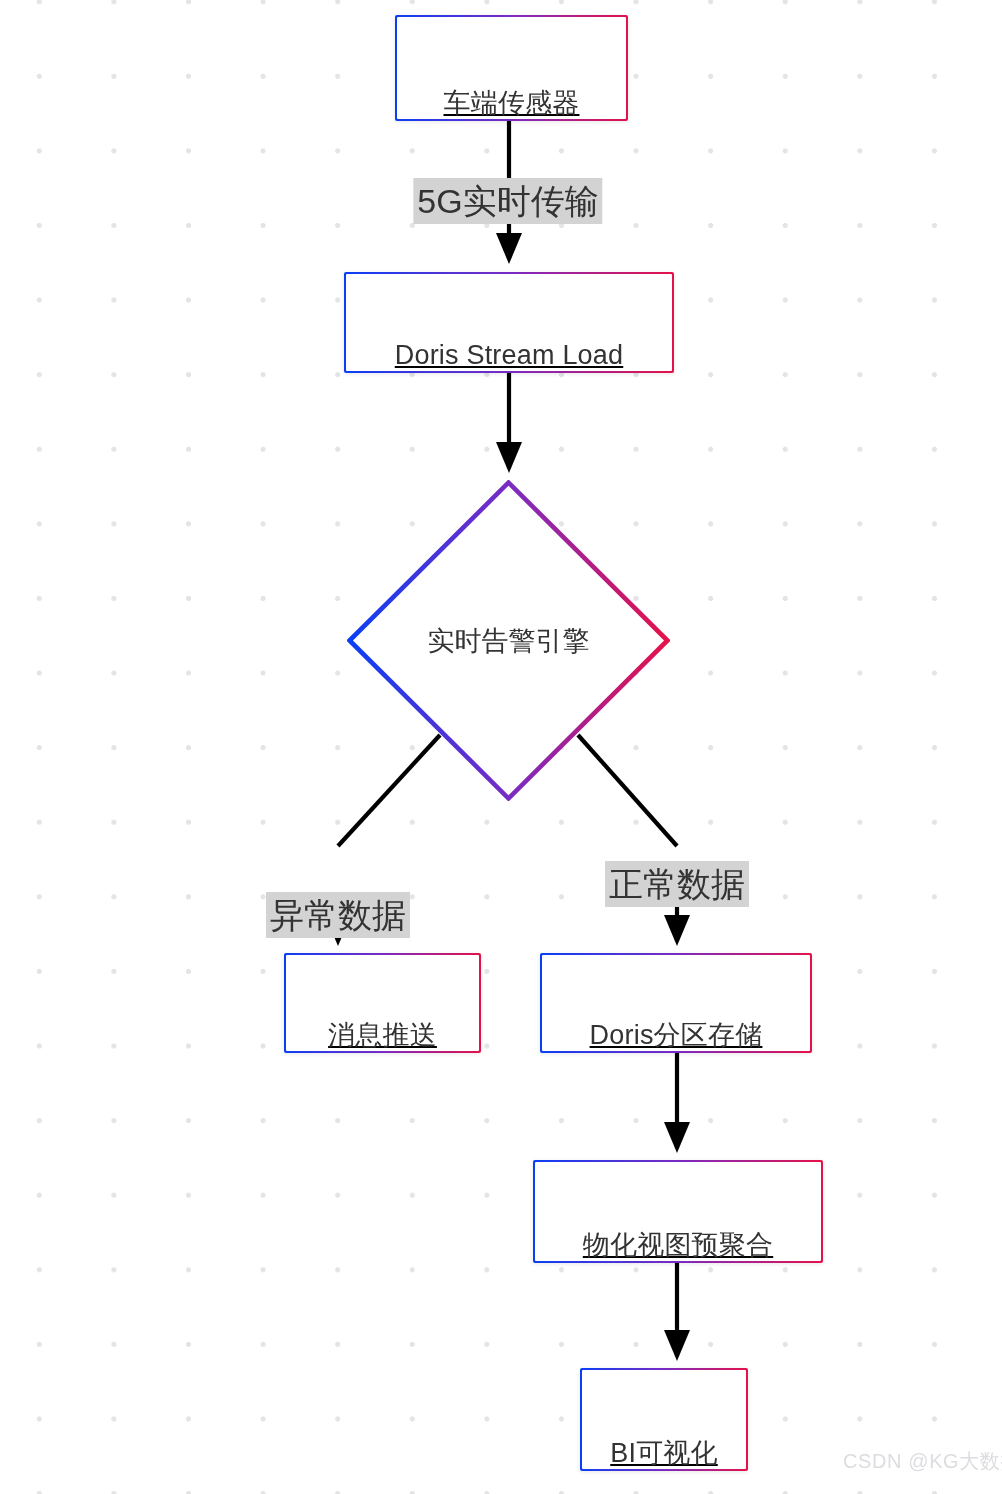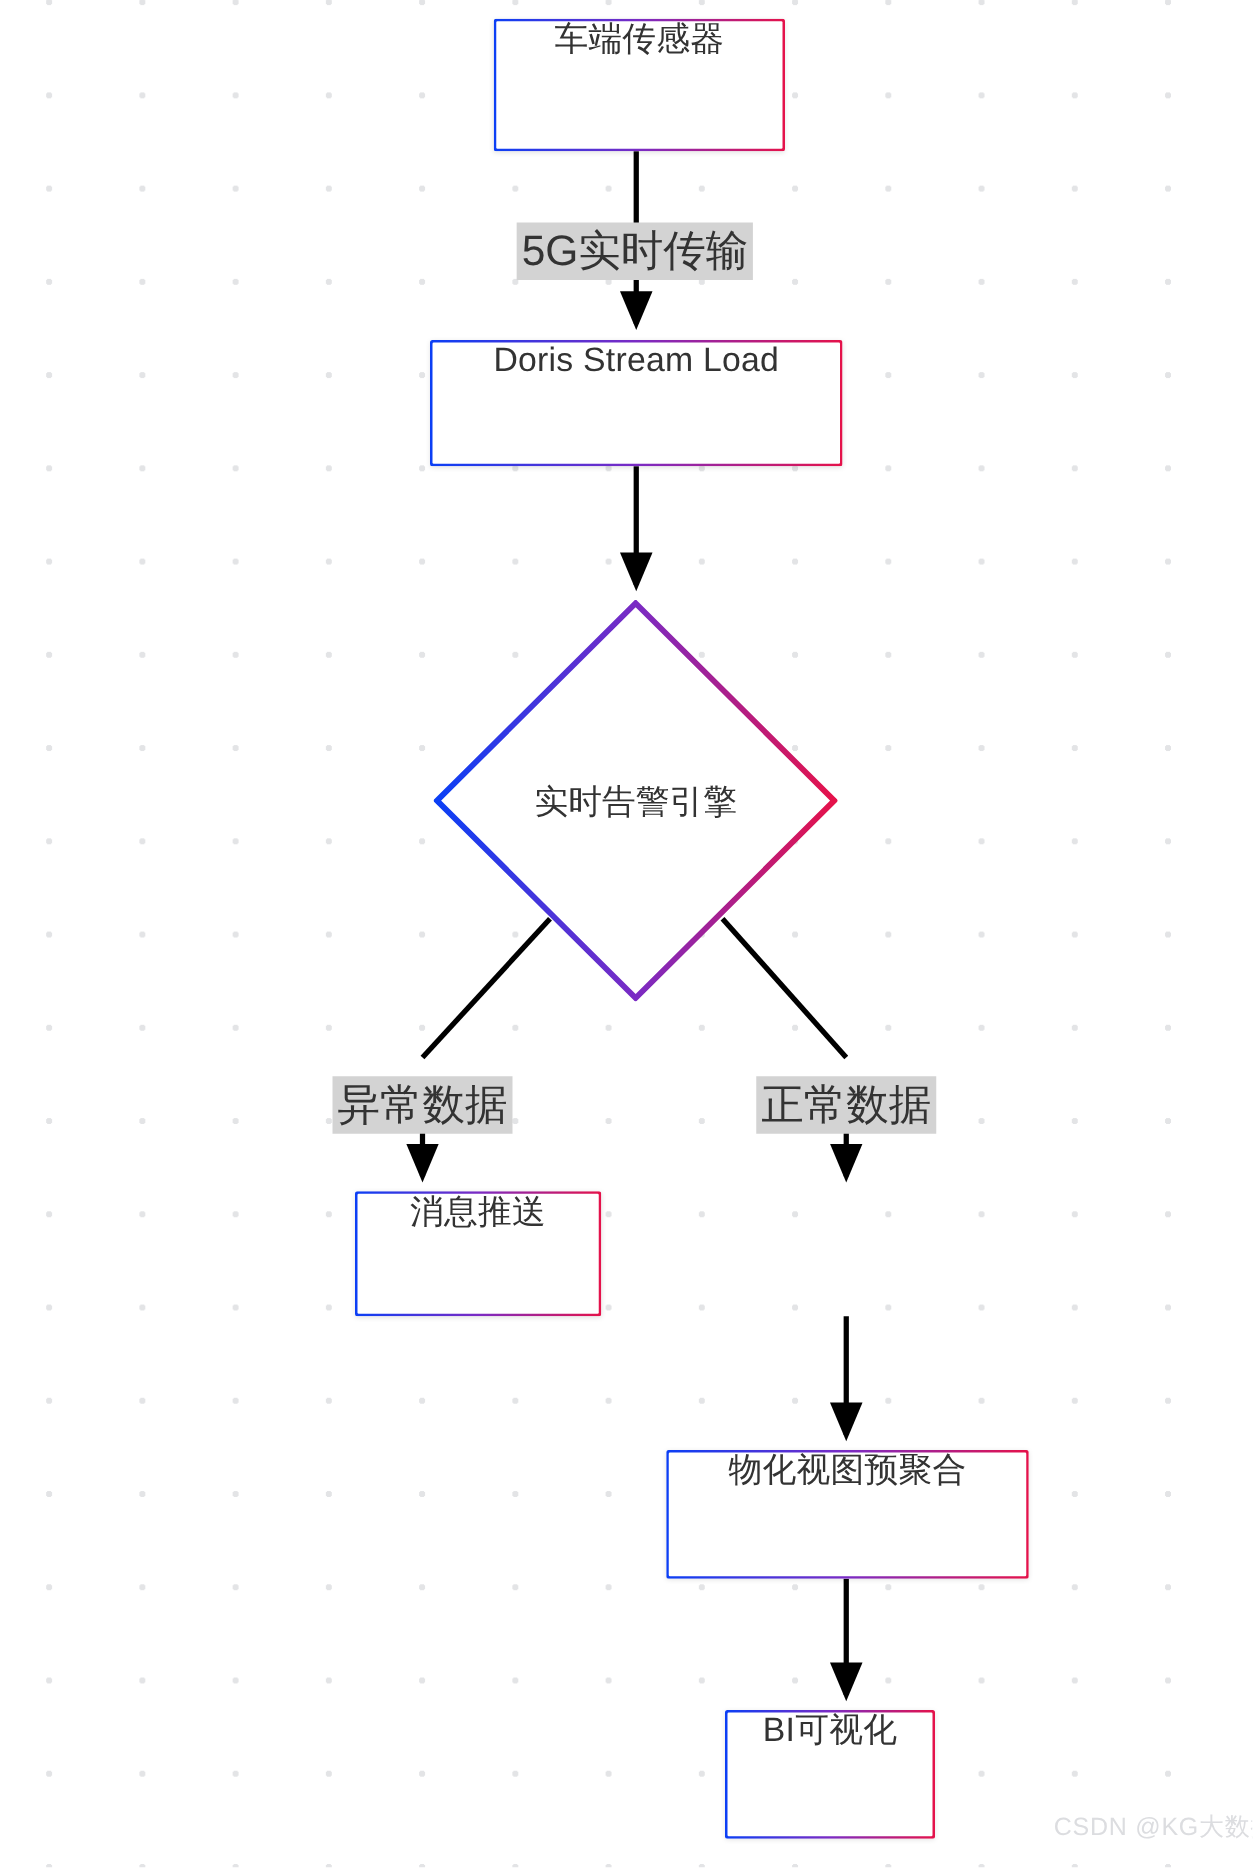--- a/index.html
+++ b/index.html
@@ -41,23 +41,24 @@
     border-radius: 2px;
     padding: 2px;
     background-image: linear-gradient(90deg, #0b3ff5 0%, #7a2bc4 50%, #e5124a 100%);
     box-shadow: 0 1px 4px rgba(0,0,0,0.10);
   }
   .node > .inner {
     width: 100%;
     height: 100%;
     background: #ffffff;
     display: flex;
-    align-items: flex-start;
+    align-items: flex-end;
     justify-content: center;
     border-radius: 1px;
+    text-decoration: underline;
   }
   .node .label {
     color: #333333;
     font-size: 27px;
     line-height: 1.1;
     white-space: nowrap;
     letter-spacing: 0.2px;
   }
 
   
@@ -163,34 +164,39 @@
     </svg>
     <div class="diamond-label">实时告警引擎</div>
   </div>
 
   <div class="node" style="left:240px; top:953px; width:197px; height:100px;margin-left:44px;">
     <div class="inner">
       <span class="label">消息推送</span>
     </div>
   </div>
 
+  <div class="node" style="left:540px; top:953px; width:272px; height:100px;">
+    <div class="inner">
+      <span class="label">Doris分区存储</span>
+    </div>
+  </div>
 
   <div class="node" style="left:533px; top:1160px; width:290px; height:103px;">
     <div class="inner">
       <span class="label">物化视图预聚合</span>
     </div>
   </div>
 
   <div class="node" style="left:580px; top:1368px; width:168px; height:103px;">
     <div class="inner">
       <span class="label">BI可视化</span>
     </div>
   </div>
 
   <div class="edge-label" style="left:508px; top:178px;">5G实时传输</div>
 
-  <div class="edge-label" style="left:338px; top:861px;">异常数据</div>
+  <div class="edge-label" style="left:338px; top:892px;">异常数据</div>
 
   <div class="edge-label" style="left:677px; top:861px;">正常数据</div>
 
   <div class="watermark" style="left:843px; top:1448px;">CSDN @KG大数据</div>
 
 </div>
 
 </body></html>

